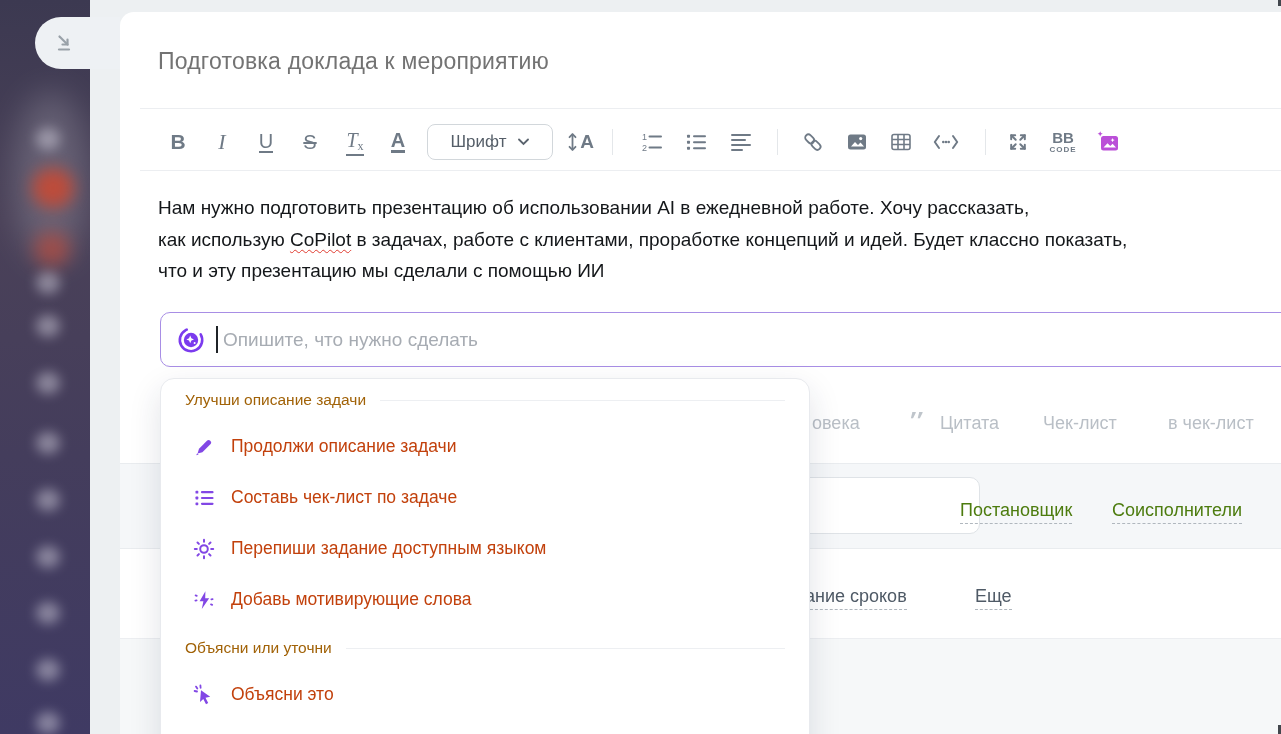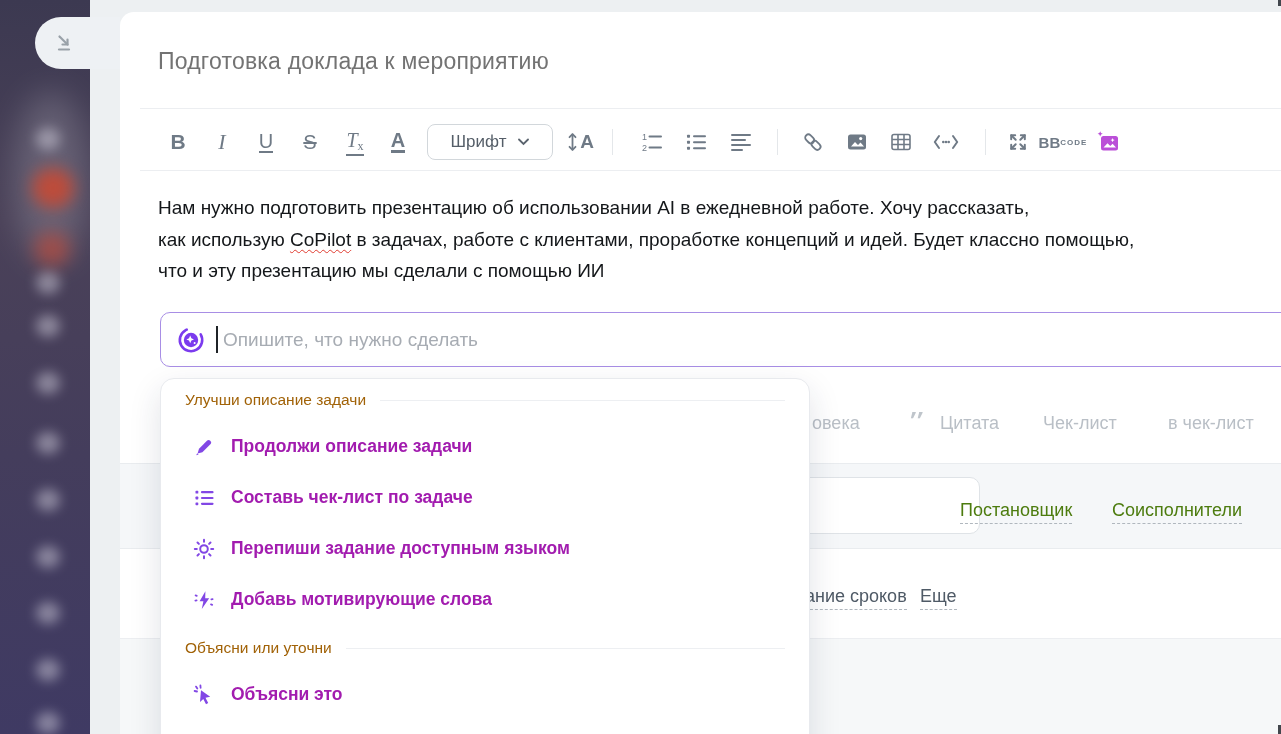--- a/index.html
+++ b/index.html
@@ -36,21 +36,21 @@
   .glyph-u{font-size:20px;border-bottom:2px solid #6f7a86;line-height:20px;}
   .glyph-s{font-size:20px;text-decoration:line-through;}
   .glyph-tx{font-family:"Liberation Serif",serif;font-style:italic;font-size:20px;border-bottom:2px solid #6f7a86;}
   .glyph-tx .sub{font-size:12px;font-style:normal;vertical-align:-3px;}
   .glyph-a{font-size:20px;font-weight:600;border-bottom:3px solid #6f7a86;line-height:19px;}
   .font-select{position:absolute;left:307px;top:112px;width:126px;height:36px;border:1px solid #d2d7db;
                border-radius:8px;display:flex;align-items:center;justify-content:center;gap:12px;
                color:#555e68;font-size:17px;cursor:pointer;background:#fff;}
   .fontsize{gap:3px;font-size:19px;font-weight:600;}
   .sep{position:absolute;top:117px;width:1px;height:26px;background:#e4e7ea;}
-  .bb{flex-direction:row;line-height:1;font-weight:600;text-align:right;}
+  .bb{flex-direction:column;line-height:1;font-weight:600;text-align:right;}
   .bb .t1{font-size:15px;} .bb .t2{font-size:8px;letter-spacing:1px;margin-top:1px;}
 
   
   .body-text{position:absolute;left:38px;top:180px;width:1110px;font-size:19px;line-height:31.6px;color:#14171a;cursor:text;}
   .sp-err{text-decoration:underline;text-decoration-style:wavy;text-decoration-color:#e03c31;
           text-decoration-thickness:1px;text-underline-offset:3px;}
 
   
   .ai-input{position:absolute;left:40px;top:300px;right:-24px;height:55px;border:1.5px solid #a88ee5;
             border-radius:10px;background:#fff;display:flex;align-items:center;}
@@ -76,21 +76,21 @@
   .corner-tick{position:absolute;background:#42474d;}
 
   
   .menu{position:absolute;left:40px;top:366px;width:650px;height:420px;background:#fff;
         border:1px solid #e8eaee;border-radius:14px;box-shadow:0 12px 32px rgba(30,35,70,.13);
         padding-top:8px;z-index:4;}
   .menu-header{display:flex;align-items:center;height:26px;padding:0 24px;color:#a16207;font-size:15.5px;}
   .menu-header .hline{flex:1;height:1px;background:#edeff2;margin-left:14px;}
   .menu-items{margin-top:8px;}
   .menu-item{display:flex;align-items:center;height:51px;padding-left:32px;gap:16px;cursor:pointer;}
-  .menu-item .lbl{font-size:17.5px;color:#a21caf;font-weight:bold;}
+  .menu-item .lbl{font-size:17.5px;color:#c2410c;}
   .mh2{margin-top:10px;}
 </style>
 </head>
 <body>
 
 <div class="stage">
 
   <div class="sidebar">
     <div class="blob haze"></div>
     <div class="blob red1"></div>
@@ -260,21 +260,21 @@
         <rect x="7" y="6" width="17" height="14.5" rx="2.5" fill="#bb4fd8"></rect>
         <path d="M9.5 17.5l4-4.2 2.8 2.8 2.3-2.3 3.4 3.7z" fill="#fff"></path>
         <path d="M18.6 8l.6 1.5 1.5.6-1.5.6-.6 1.5-.6-1.5-1.5-.6 1.5-.6z" fill="#fff"></path>
       </svg>
       </div>
 
     <div class="divider d2"></div>
 
     <div class="body-text">
       <div>Нам нужно подготовить презентацию об использовании AI в ежедневной работе. Хочу рассказать,</div>
-      <div><span>как использую </span><span class="sp-err">CoPilot</span><span> в задачах, работе с клиентами, проработке концепций и идей. Будет классно помощью,</span></div>
+      <div><span>как использую </span><span class="sp-err">CoPilot</span><span> в задачах, работе с клиентами, проработке концепций и идей. Будет классно показать,</span></div>
       <div>что и эту презентацию мы сделали с помощью ИИ</div>
     </div>
 
     <div class="ai-input">
       <svg class="logo" width="28" height="28" viewBox="0 0 28 28">
         <g transform="rotate(-30 14 14)">
           <circle cx="14" cy="14" r="11.2" fill="none" stroke="#7b3bee" stroke-width="2.6" stroke-dasharray="54 16" stroke-linecap="round"></circle>
         </g>
         <circle cx="14" cy="14" r="7.2" fill="#7b3bee"></circle>
         <path d="M13.2 9.6l1.2 2.6 2.6 1.2-2.6 1.2-1.2 2.6-1.2-2.6-2.6-1.2 2.6-1.2z" fill="#fff"></path>
@@ -302,21 +302,21 @@
         </div>
     </div>
 
     <div class="sec-gray">
       <div class="white-box"></div>
       <div class="dashed-link" style="left:840px;top:36px">Постановщик</div>
       <div class="dashed-link" style="left:992px;top:36px">Соисполнители</div>
     </div>
 
     <div class="dashed-link row2-link" style="left:685px;top:574px">ание сроков</div>
-    <div class="dashed-link row2-link" style="left:800px;top:574px">Еще</div>
+    <div class="dashed-link row2-link" style="left:855px;top:574px">Еще</div>
 
     <div class="divider d3"></div>
     <div class="sec-bottom"></div>
     <div class="corner-tick" style="right:0;bottom:0;width:3px;height:9px"></div>
 
     <div class="menu">
       <div class="menu-header">
         <span>Улучши описание задачи</span>
         <span class="hline"></span>
       </div>

